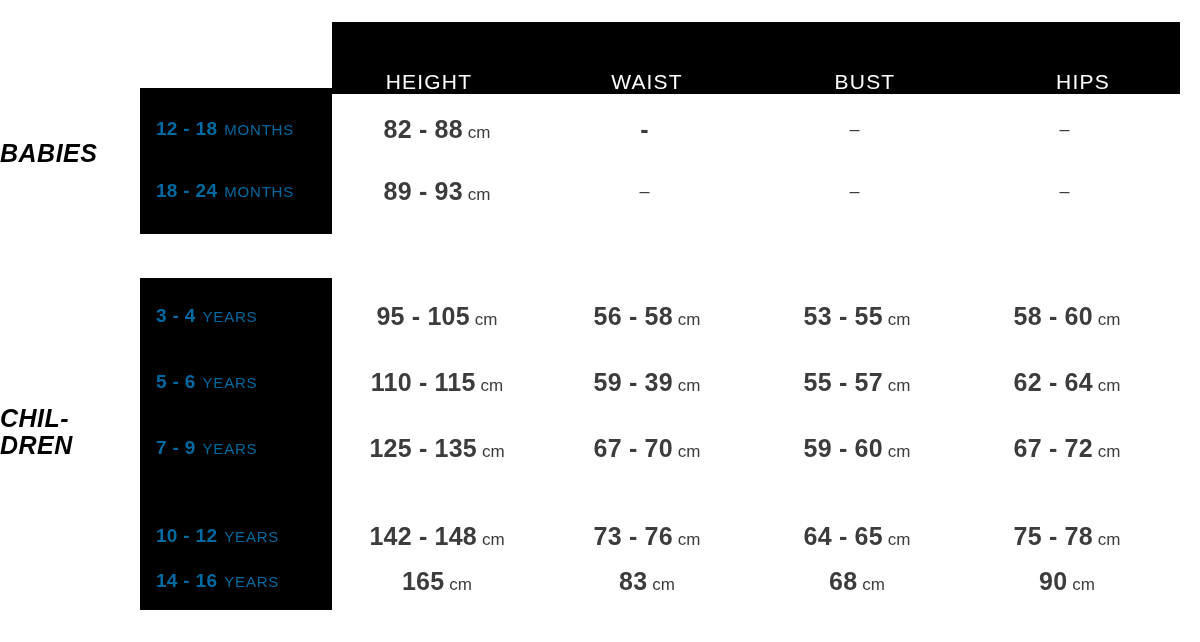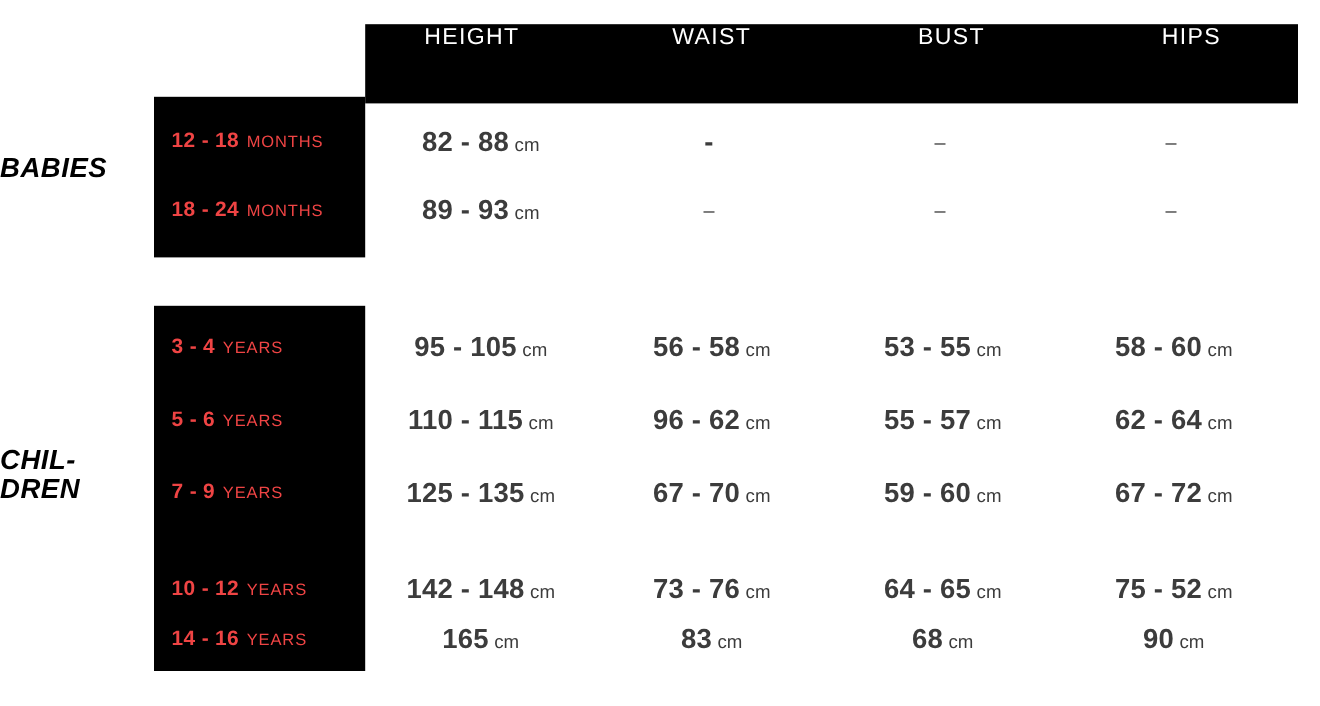--- a/index.html
+++ b/index.html
@@ -24,21 +24,21 @@
 
   
   .header-bar {
     position: absolute;
     left: 332px;
     top: 22px;
     width: 848px;
     height: 72px;
     background: #000000;
     display: flex;
-    align-items: flex-start;
+    align-items: flex-end;
     gap: 24px;
   }
   .header-cell {
     flex: 1 1 0;
     text-align: center;
     color: #ffffff;
     font-size: 21px;
     letter-spacing: 1.2px;
     font-weight: 400;
   }
@@ -91,21 +91,21 @@
     width: 1040px;
     height: 62px;
     display: flex;
     align-items: center;
   }
 
   .age-cell {
     width: 192px;
     box-sizing: border-box;
     padding-left: 16px;
-    color: #ef4444;
+    color: #0369a1;
     white-space: nowrap;
     display: flex;
     align-items: baseline;
   }
   .age-num {
     font-size: 19px;
     font-weight: bold;
     letter-spacing: 0.3px;
   }
   .age-unit {
@@ -235,21 +235,21 @@
   <div class="row" style="top:351px;">
     <div class="age-cell">
       <span class="age-num">5 - 6</span>
       <span class="age-unit">YEARS</span>
     </div>
     <div class="cols">
       <div class="meas-cell">
         <span class="meas-val">110 - 115</span><span class="meas-unit">cm</span>
       </div>
       <div class="meas-cell">
-        <span class="meas-val">96 - 62</span><span class="meas-unit">cm</span>
+        <span class="meas-val">59 - 39</span><span class="meas-unit">cm</span>
       </div>
       <div class="meas-cell">
         <span class="meas-val">55 - 57</span><span class="meas-unit">cm</span>
       </div>
       <div class="meas-cell">
         <span class="meas-val">62 - 64</span><span class="meas-unit">cm</span>
       </div>
     </div>
   </div>
 
@@ -283,21 +283,21 @@
       <div class="meas-cell">
         <span class="meas-val">142 - 148</span><span class="meas-unit">cm</span>
       </div>
       <div class="meas-cell">
         <span class="meas-val">73 - 76</span><span class="meas-unit">cm</span>
       </div>
       <div class="meas-cell">
         <span class="meas-val">64 - 65</span><span class="meas-unit">cm</span>
       </div>
       <div class="meas-cell">
-        <span class="meas-val">75 - 52</span><span class="meas-unit">cm</span>
+        <span class="meas-val">75 - 78</span><span class="meas-unit">cm</span>
       </div>
     </div>
   </div>
 
   <div class="row" style="top:550px;">
     <div class="age-cell">
       <span class="age-num">14 - 16</span>
       <span class="age-unit">YEARS</span>
     </div>
     <div class="cols">

